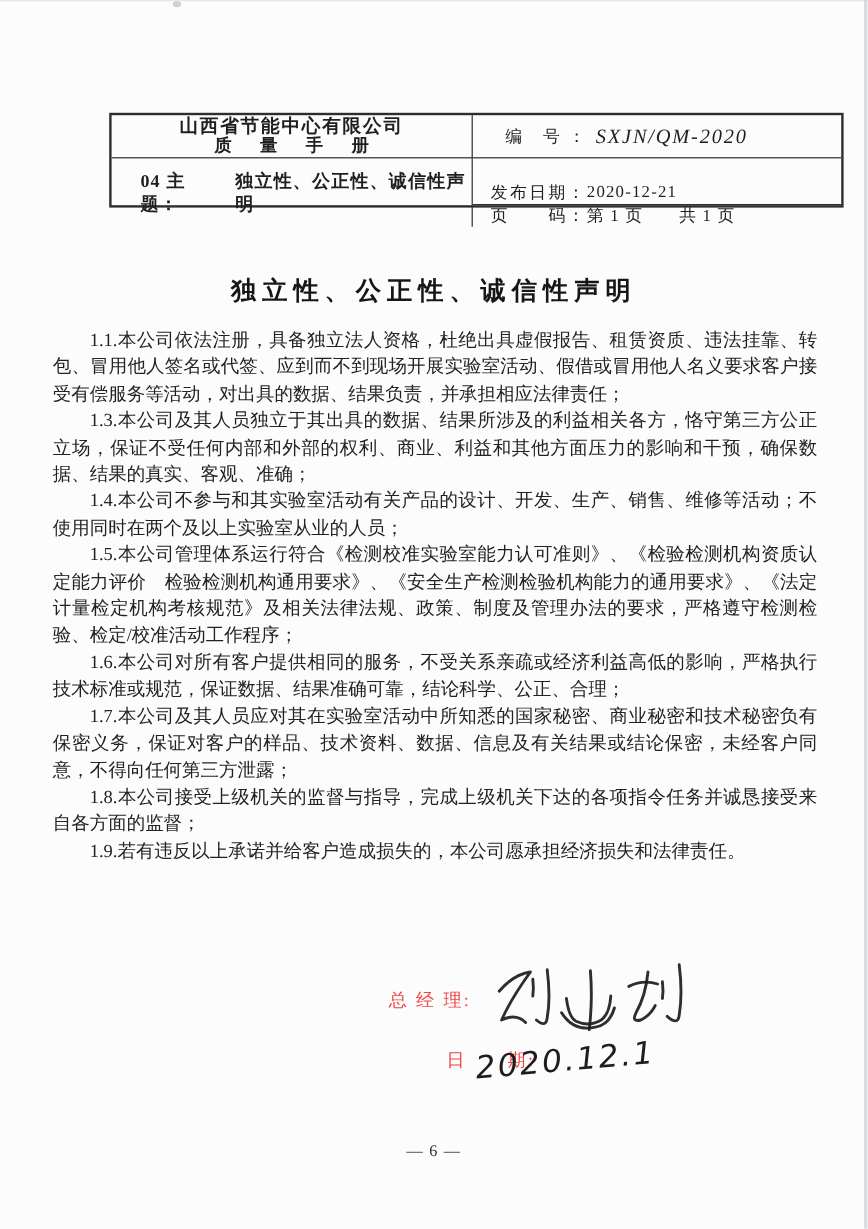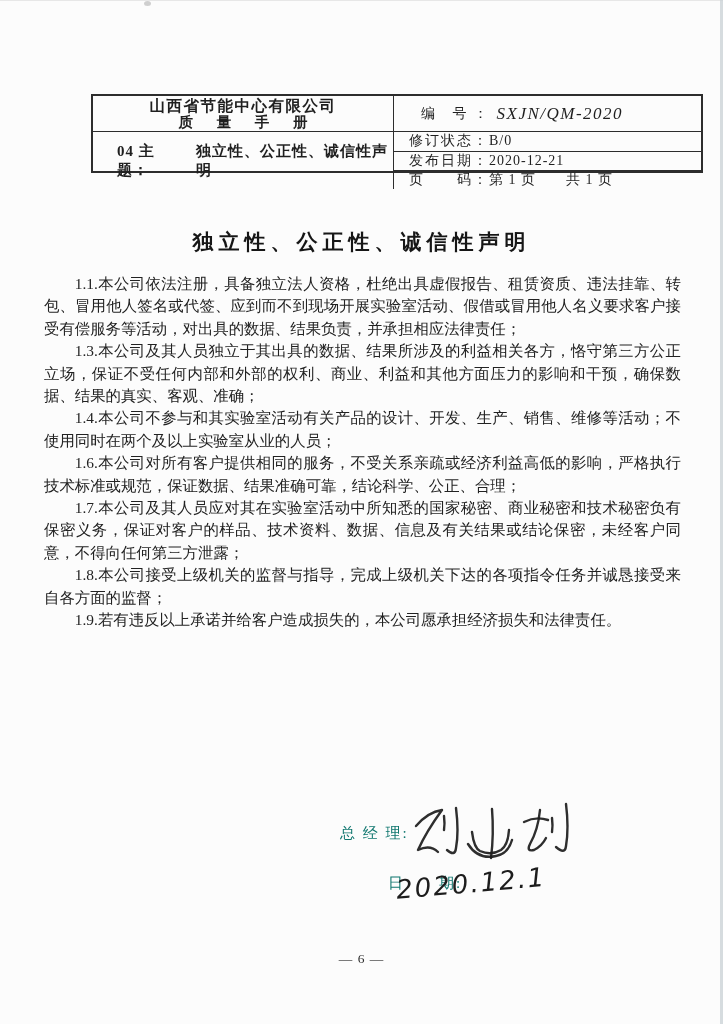--- a/index.html
+++ b/index.html
@@ -71,22 +71,22 @@
     position:absolute; left:44px; top:262px; width:637px;
     font-size:15.4px; line-height:22.4px;
     text-align:justify;
     color:#222;
     margin-top:11px;
   }
   .body-text p { margin:0; text-indent:2em; }
 
   
   .sig-label {
-    position:absolute; left:340px;
-    font-size:15px; letter-spacing:2px; color:#0f766e;text-align:right;
+    position:absolute; left:324px;
+    font-size:15px; letter-spacing:2px; color:#ef4444;text-align:right;
   }
   .sig-label.manager { top:824px; }
   .sig-label.date { top:874px;margin-left:48px; }
   .signature-svg { position:absolute; left:398px; top:794px; }
   .date-svg { position:absolute; left:388px; top:858px; }
   .hand-stroke { fill:none; stroke:#1c1c1c; stroke-width:2.4; stroke-linecap:round; stroke-linejoin:round; opacity:.92; }
   .hand-date-text { font-family:"DejaVu Sans",sans-serif; font-style:italic; font-size:26px; letter-spacing:2px; fill:#1d1d1d; }
 
   
   .footer {
@@ -107,40 +107,37 @@
     <div class="manual-title">质 量 手 册</div>
   </div>
   <div class="cell cell-docno">
     <span class="docno-label">编 号：</span>
     <span class="docno-value">SXJN/QM-2020</span>
   </div>
   <div class="cell cell-subject">
     <span class="subject-prefix">04 主题：</span>
     <span class="subject-text">独立性、公正性、诚信性声明</span>
   </div>
-  <div class="cell cell-kv rev">
-    <span class="kv-label">修订状态：</span>
-    <span class="kv-value">B/0</span>
-  </div>
   <div class="cell cell-kv issue">
     <span class="kv-label">发布日期：</span>
     <span class="kv-value">2020-12-21</span>
   </div>
   <div class="cell cell-kv page">
     <span class="kv-label">页　　码：</span>
     <span class="kv-value">第 1 页　　共 1 页</span>
   </div>
 </div>
 
 <div class="doc-title">独立性、公正性、诚信性声明</div>
 
 <div class="body-text">
   <p>1.1.本公司依法注册，具备独立法人资格，杜绝出具虚假报告、租赁资质、违法挂靠、转包、冒用他人签名或代签、应到而不到现场开展实验室活动、假借或冒用他人名义要求客户接受有偿服务等活动，对出具的数据、结果负责，并承担相应法律责任；</p>
   <p>1.3.本公司及其人员独立于其出具的数据、结果所涉及的利益相关各方，恪守第三方公正立场，保证不受任何内部和外部的权利、商业、利益和其他方面压力的影响和干预，确保数据、结果的真实、客观、准确；</p>
   <p>1.4.本公司不参与和其实验室活动有关产品的设计、开发、生产、销售、维修等活动；不使用同时在两个及以上实验室从业的人员；</p>
+  <p>1.5.本公司管理体系运行符合《检测校准实验室能力认可准则》、《检验检测机构资质认定能力评价　检验检测机构通用要求》、《安全生产检测检验机构能力的通用要求》、《法定计量检定机构考核规范》及相关法律法规、政策、制度及管理办法的要求，严格遵守检测检验、检定/校准活动工作程序；</p>
   <p>1.6.本公司对所有客户提供相同的服务，不受关系亲疏或经济利益高低的影响，严格执行技术标准或规范，保证数据、结果准确可靠，结论科学、公正、合理；</p>
   <p>1.7.本公司及其人员应对其在实验室活动中所知悉的国家秘密、商业秘密和技术秘密负有保密义务，保证对客户的样品、技术资料、数据、信息及有关结果或结论保密，未经客户同意，不得向任何第三方泄露；</p>
   <p>1.8.本公司接受上级机关的监督与指导，完成上级机关下达的各项指令任务并诚恳接受来自各方面的监督；</p>
   <p>1.9.若有违反以上承诺并给客户造成损失的，本公司愿承担经济损失和法律责任。</p>
 </div>
 
 <div class="sig-label manager">总 经 理:</div>
 <svg class="signature-svg" width="185" height="70" viewBox="0 0 185 70" aria-label="刘出利">
 
   <path class="hand-stroke" d="M18,32 Q30,18 44,16 Q28,38 20,56 Q32,50 40,58"></path>

